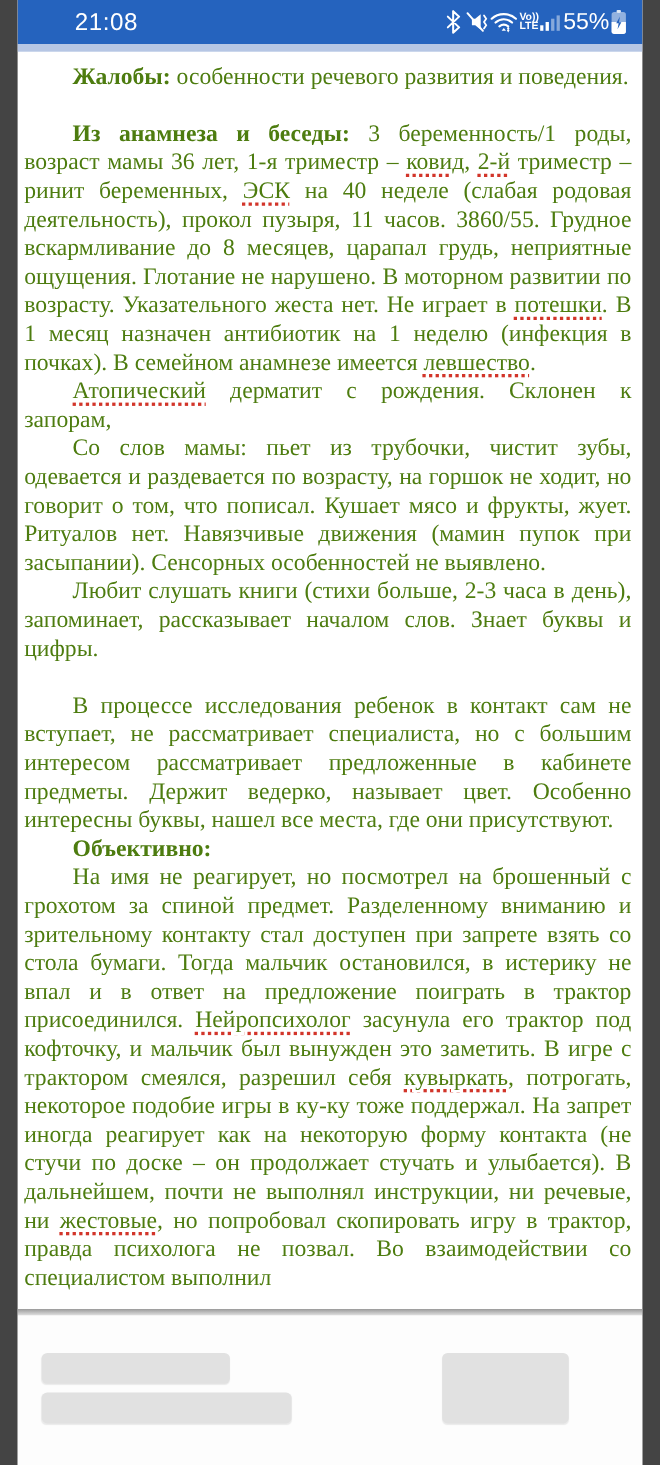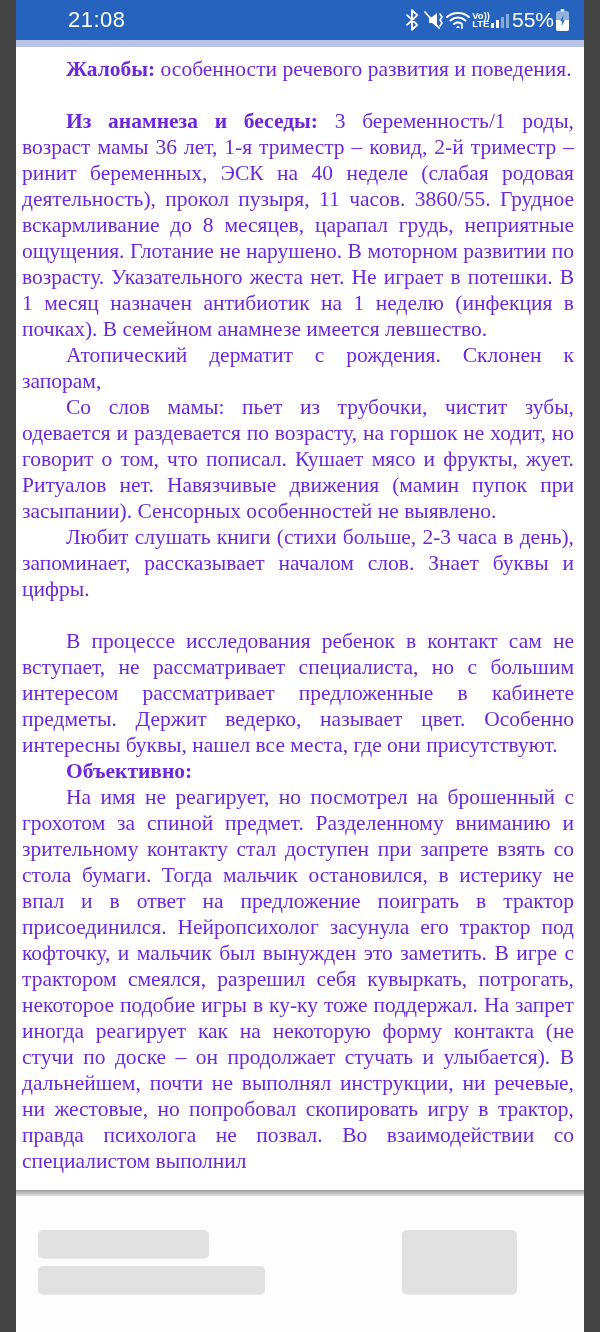--- a/index.html
+++ b/index.html
@@ -20,27 +20,28 @@
   .sicon { display:flex; align-items:center; justify-content:center; }
   .volte { font-weight:bold; font-size:9.5px; line-height:8.5px; text-align:left; }
   .batt-pct { font-size:21px; margin-left:2px; }
   .app-strip { height:7px; background:#B6C6E4; }
 
   
   .doc {
     height:1143px; overflow:hidden;
     padding:9px 10px 0 6px;
     font-family:"Liberation Serif", serif;
-    font-size:21.5px; line-height:26px; color:#6d28d9;
+    font-size:21.5px; line-height:26px; color:#4d7c0f;
     text-align:justify;
   }
   .para { text-indent:44px; margin:0; }
   .spacer { height:26px; }
   .b { font-weight:bold; }
   .sp {
+    text-decoration:underline;
     text-decoration-style:dotted;
     text-decoration-color:#d2352a;
     text-decoration-thickness:2.5px;
     text-underline-offset:4px;
   }
 
   
   .divider { height:6px; background:linear-gradient(#9a9a9a,#e2e2e2); }
   .bottom-panel { position:relative; height:136px; background:#fdfdfd; }
   .ph-block {

